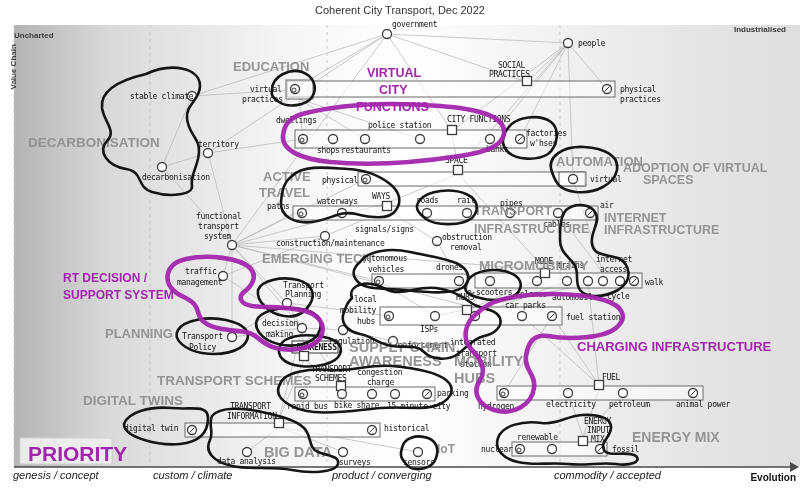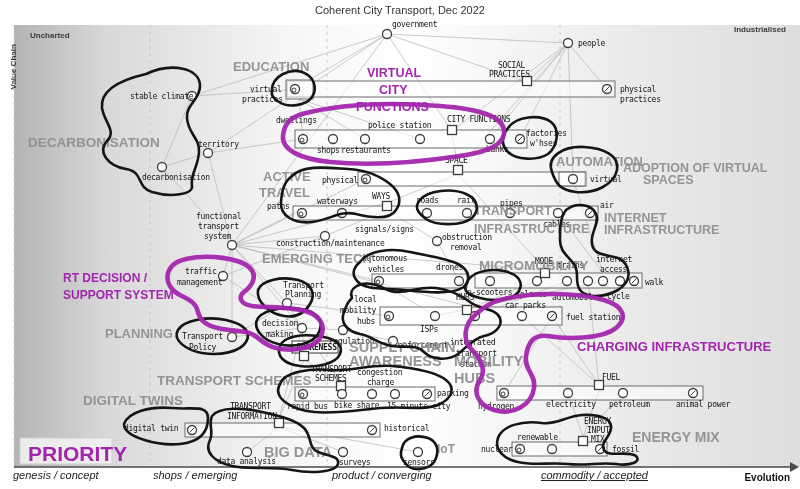--- a/index.html
+++ b/index.html
@@ -3,27 +3,27 @@
 <meta charset="utf-8">
 <style>
   html,body{margin:0;padding:0;background:#fff;}
   #stage{position:relative;width:800px;height:489px;background:#ffffff;overflow:hidden;
          font-family:"Liberation Sans",sans-serif;}
   #map-bg{position:absolute;left:14px;top:25px;width:786px;height:442px;
           background:linear-gradient(to right,#b4b4b4 0%,#d9d9d9 12%,#f5f5f5 34%,#ffffff 50%,#f2f2f2 68%,#e4e4e4 88%,#dedede 100%);}
   #page-title{position:absolute;top:4px;left:0;width:100%;text-align:center;
           font-size:11px;color:#333;}
   .corner{position:absolute;font-size:8px;font-weight:bold;color:#3a3a3a;}
-  #lbl-uncharted{left:30px;top:31px;}
+  #lbl-uncharted{left:14px;top:31px;}
   #lbl-industrialised{right:14px;top:25px;}
   #lbl-valuechain{position:absolute;left:-22px;top:50px;width:70px;font-size:8px;font-weight:bold;
           color:#3a3a3a;transform:rotate(-90deg);}
   .stage-lbl{position:absolute;font-style:italic;font-size:11px;color:#222;top:469px;}
-  #stage-0{left:13px;} #stage-1{left:153px;} #stage-2{left:332px;} #stage-3{left:541px;text-decoration:underline;}
-  #lbl-evolution{position:absolute;right:10px;top:472px;font-size:10px;font-weight:bold;color:#111;}
+  #stage-0{left:13px;} #stage-1{left:153px;} #stage-2{left:332px;} #stage-3{left:554px;}
+  #lbl-evolution{position:absolute;right:4px;top:472px;font-size:10px;font-weight:bold;color:#111;}
   svg{position:absolute;left:0;top:0;}
   .edge{stroke:#b5b5b5;stroke-width:0.7;}
   .grid{stroke:#c8c8c8;stroke-width:1;stroke-dasharray:3,4;}
   .axisline{stroke:#4a4a4a;stroke-width:1.4;}
   .bar{fill:#ffffff;fill-opacity:0.55;stroke:#6b6b6b;stroke-width:1;}
   .node{fill:#ffffff;stroke:#3d3d3d;stroke-width:1.3;}
   .node-in{fill:none;stroke:#3d3d3d;stroke-width:1;}
   .wbox{fill:#ffffff;stroke:#333;stroke-width:1;}
   .pbox{fill:#f1f1f1;fill-opacity:0.9;stroke:#cfcfcf;stroke-width:1;}
   text{dominant-baseline:alphabetic;}
@@ -37,21 +37,21 @@
 </head>
 <body>
 
 <div id="stage">
   <div id="map-bg"></div>
   <div id="page-title">Coherent City Transport, Dec 2022</div>
   <div id="lbl-uncharted" class="corner">Uncharted</div>
   <div id="lbl-industrialised" class="corner">Industrialised</div>
   <div id="lbl-valuechain">Value Chain</div>
   <div id="stage-0" class="stage-lbl">genesis / concept</div>
-  <div id="stage-1" class="stage-lbl">shops / emerging</div>
+  <div id="stage-1" class="stage-lbl">custom / climate</div>
   <div id="stage-2" class="stage-lbl">product / converging</div>
   <div id="stage-3" class="stage-lbl">commodity / accepted</div>
   <div id="lbl-evolution">Evolution</div>
   <svg id="map-svg" width="800" height="489" viewBox="0 0 800 489">
       <line x1="14" y1="25" x2="14" y2="467" class="grid"></line>
       <line x1="150" y1="25" x2="150" y2="467" class="grid"></line>
       <line x1="327" y1="25" x2="327" y2="467" class="grid"></line>
       <line x1="560" y1="25" x2="560" y2="467" class="grid"></line>
       <line x1="14" y1="467" x2="790" y2="467" class="axisline"></line>
       <path d="M 790,462 L 799,467 L 790,472 Z" fill="#4a4a4a"></path>

